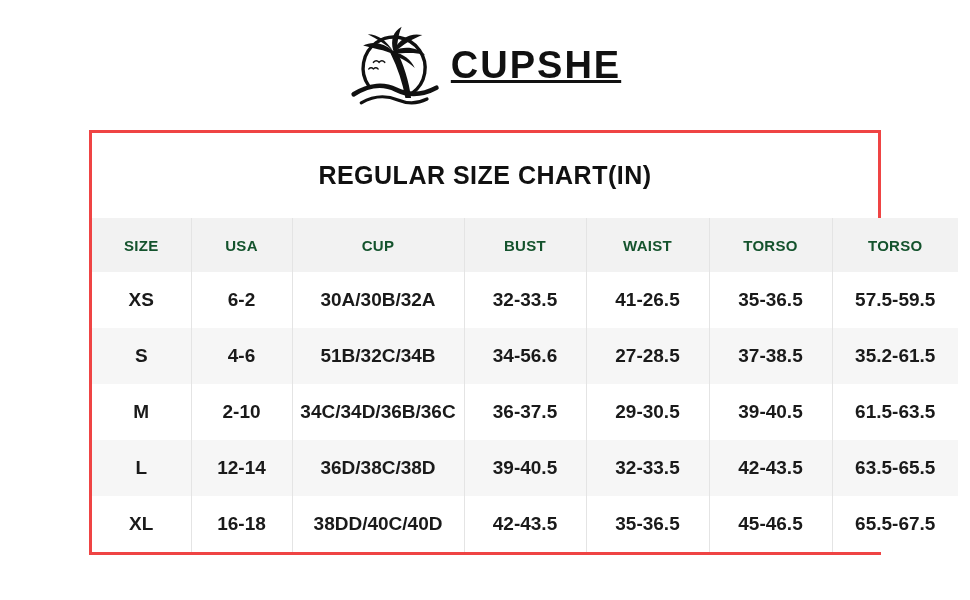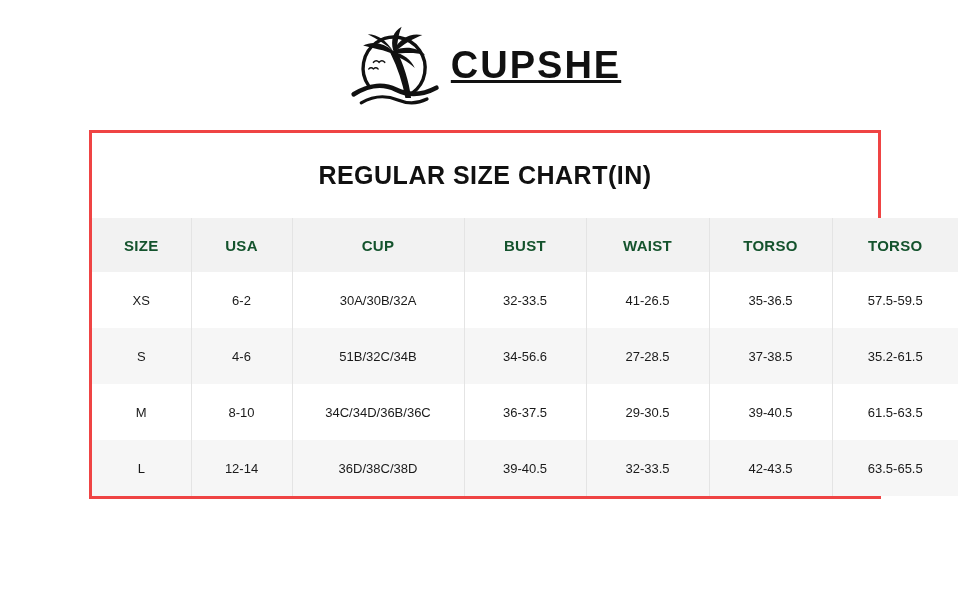--- a/index.html
+++ b/index.html
@@ -56,22 +56,22 @@
     background: #f2f2f2;
     height: 54px;
     font-size: 15px;
     font-weight: bold;
     text-align: center;
     color: #14532d;
     letter-spacing: 0.3px;
   }
   .size-table td {
     height: 56px;
-    font-size: 13px;
-    font-weight: normal;
+    font-size: 19px;
+    font-weight: bold;
     text-align: center;
     vertical-align: middle;
     color: #1a1a1a;
     background: #ffffff;
   }
   .size-table th + th,
   .size-table td + td {
     border-left: 1px solid #e4e4e4;
   }
   .size-table tr.stripe td { background: #f6f6f6; }
@@ -141,31 +141,40 @@
         <td>S</td>
         <td>4-6</td>
         <td>51B/32C/34B</td>
         <td>34-56.6</td>
         <td>27-28.5</td>
         <td>37-38.5</td>
         <td>35.2-61.5</td>
       </tr>
       <tr>
         <td>M</td>
-        <td>8-10</td>
+        <td>2-10</td>
         <td>34C/34D/36B/36C</td>
         <td>36-37.5</td>
         <td>29-30.5</td>
         <td>39-40.5</td>
         <td>61.5-63.5</td>
       </tr>
       <tr class="stripe">
         <td>L</td>
         <td>12-14</td>
         <td>36D/38C/38D</td>
         <td>39-40.5</td>
         <td>32-33.5</td>
         <td>42-43.5</td>
         <td>63.5-65.5</td>
       </tr>
+      <tr>
+        <td>XL</td>
+        <td>16-18</td>
+        <td>38DD/40C/40D</td>
+        <td>42-43.5</td>
+        <td>35-36.5</td>
+        <td>45-46.5</td>
+        <td>65.5-67.5</td>
+      </tr>
     </tbody>
   </table>
 </section>
 
 </body></html>

